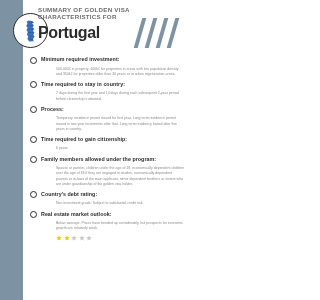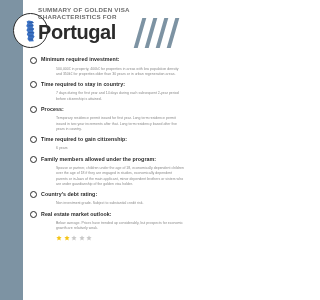--- a/index.html
+++ b/index.html
@@ -42,21 +42,21 @@
     letter-spacing: 0.25px;
     color: #6e6e6e;
     font-weight: 600;
     text-transform: uppercase;
     width: 110px;
   }
   .title {
     position: absolute;
     left: 0;
     top: 15px;
-    font-size: 20px;
+    font-size: 16px;
     line-height: 23px;
     font-weight: 700;
     color: #2b2b2b;
     letter-spacing: -0.4px;
   }
   .slashes {
     position: absolute;
     left: 98px;
     top: 12px;
     width: 58px;

